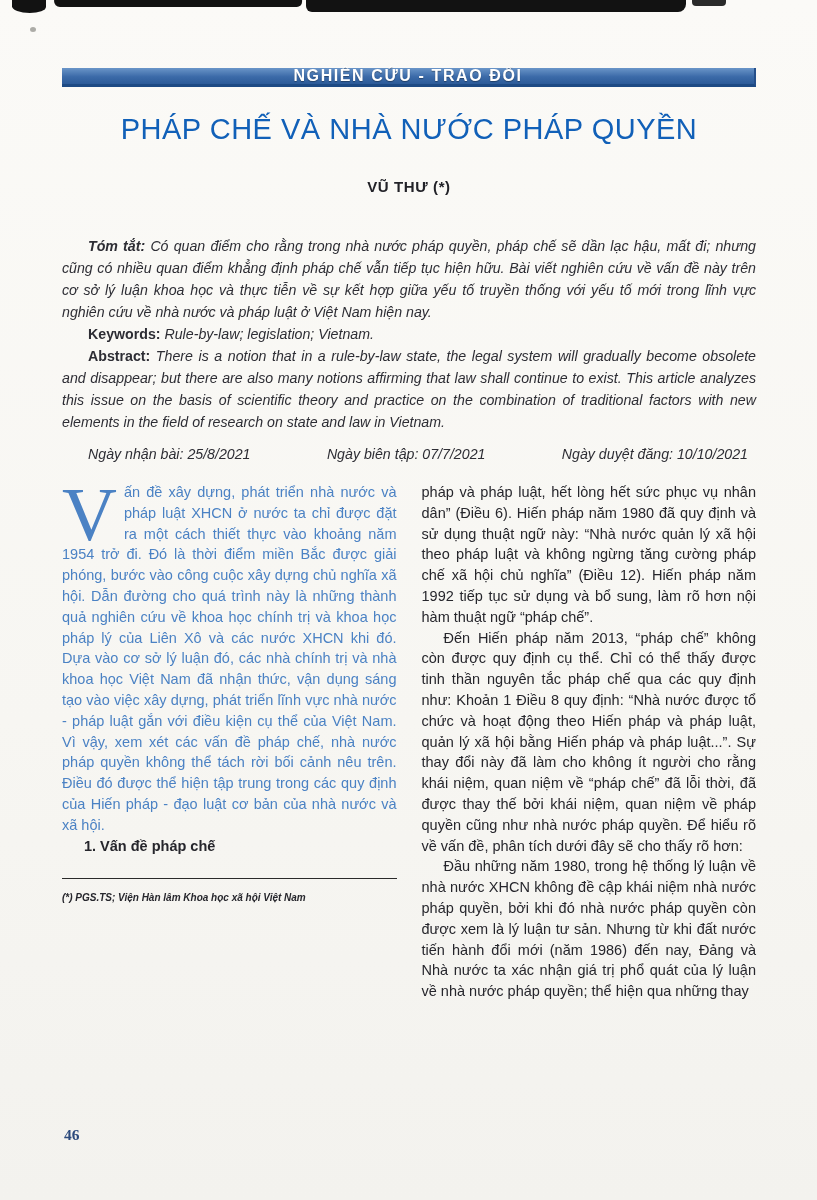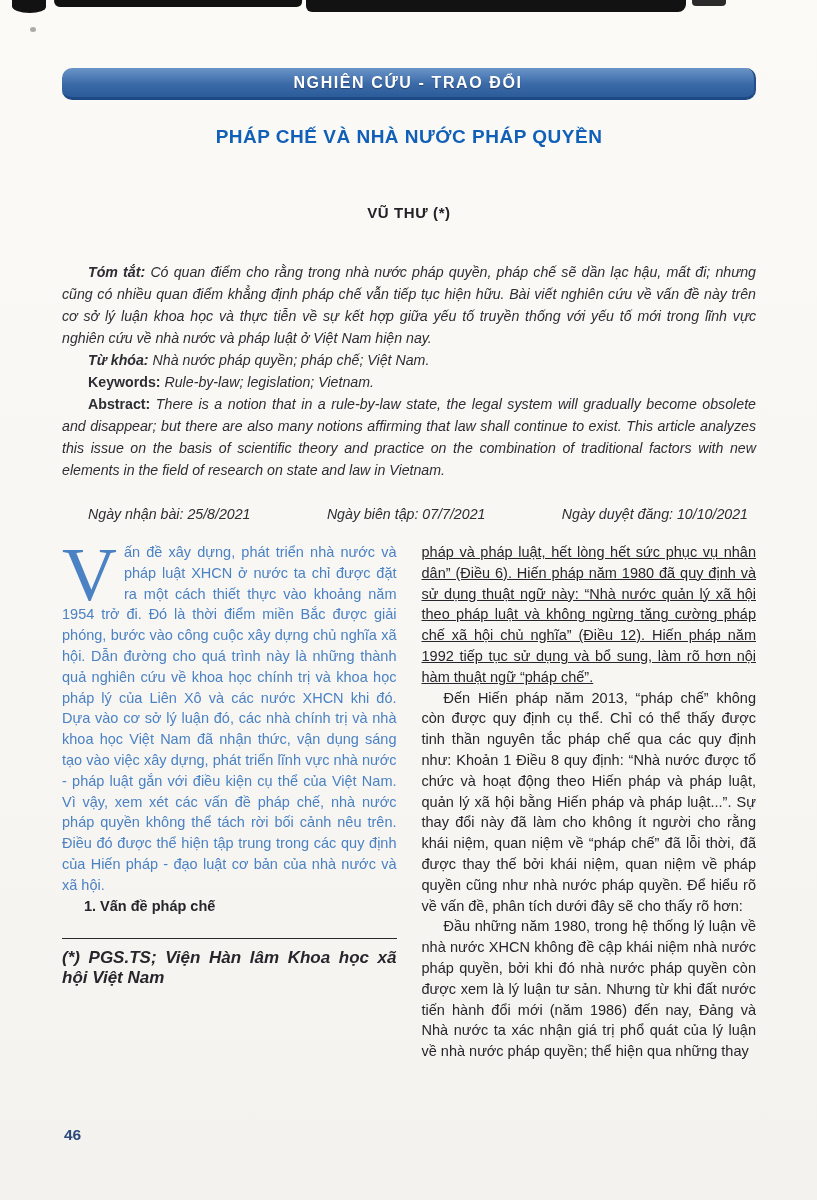--- a/index.html
+++ b/index.html
@@ -19,96 +19,95 @@
   .artifact { position:absolute; background:#121212; }
   .art-blob   { left:12px;  top:0; width:34px;  height:13px; border-radius:0 0 55% 60%; }
   .art-strip1 { left:54px;  top:0; width:248px; height:7px;  border-radius:0 0 5px 6px; transform:skewX(-2deg); }
   .art-strip2 { left:306px; top:0; width:380px; height:12px; border-radius:0 0 8px 6px; }
   .art-strip3 { left:692px; top:0; width:34px;  height:6px;  border-radius:0 0 4px 4px; background:#2a2a2a; }
   .art-speck  { left:30px;  top:27px; width:6px; height:5px; border-radius:50%; background:#8a8a85; opacity:.7; }
 
   .content { position:absolute; left:62px; top:68px; width:694px; }
 
   .banner {
-    height:32px;
+    height:19px;
     background:linear-gradient(180deg,#6a95c8 0%,#3b6aa8 55%,#2c5b99 100%);
     border-bottom:3px solid #1d4a84;
     border-right:2px solid #254f8a;
     display:flex; align-items:center; justify-content:center;
     color:#ffffff; font-weight:bold; font-size:16px; letter-spacing:1.6px;
     text-shadow:0 1px 1px rgba(0,0,0,.35);
-    border-radius:10px;
   }
 
   .title {
     margin-top:26px;
     text-align:center;
     color:#1160b8;
-    font-size:19px; font-weight:bold; letter-spacing:.5px;
+    font-size:29px; font-weight:normal; letter-spacing:.5px;
   }
 
   .author {
-    margin-top:56px;
+    margin-top:32px;
     text-align:center;
     font-size:15px; font-weight:bold; color:#222228; letter-spacing:.6px;
   }
 
   .abstract {
     margin-top:40px;
     font-style:italic;
     font-size:14.2px; line-height:22px;
     text-align:justify;
     color:#2d2d34;
   }
   .abstract p { text-indent:26px; }
   .lbl { font-weight:bold; }
   .lbl-up { font-weight:bold; font-style:normal; }
 
   .dates {
-    margin-top:25px;
+    margin-top:13px;
     display:flex; justify-content:space-between;
     font-style:italic; font-size:14.2px; color:#2d2d34;
     padding:0 8px 0 26px;
   }
 
   .columns { display:flex; gap:25px; margin-top:20px; }
   .col {
     width:334.5px;
     font-size:14.5px; line-height:20.8px;
     text-align:justify; color:#26262c;
   }
   .col p { text-indent:22px; }
-  .no-indent { text-indent:0 !important;text-decoration:underline; }
+  .no-indent { text-indent:0 !important; }
 
   .intro-para { color:#4b82c4; text-indent:0 !important; }
   .drop-cap {
     float:left;
     font-family:"Liberation Serif", serif;
     font-size:76px; line-height:60px;
     padding:2px 7px 0 0;
     color:#4b82c4;
   }
   .section-heading { font-weight:bold; text-indent:14px; }
 
   .footnote {
     margin-top:22px;
     border-top:1.5px solid #2a2a2a;
     padding-top:9px;
     font-weight:bold; font-style:italic;
-    font-size:17px; line-height:19.5px;
+    font-size:10px; line-height:19.5px;
     text-indent:0 !important;
   }
 
   .footer {
     position:absolute; left:62px; top:1126px; width:694px;
     height:24px;
   }
   .page-num {
     position:absolute; left:2px; top:0;
-    font-weight:bold; font-size:15.5px; color:#2c4a7c;
+    font-weight:bold; font-size:15.5px; color:#2c4a7c;font-family:Liberation Serif, serif;
   }
   .journal-line {
     text-align:center;
     font-weight:bold; font-size:16.5px; color:#1160b8; letter-spacing:.4px;
   }
 </style>
 </head>
 <body>
 
 <div class="page">
@@ -126,24 +125,20 @@
     </div>
 
     <h1 class="title">PHÁP CHẾ VÀ NHÀ NƯỚC PHÁP QUYỀN</h1>
 
     <div class="author">VŨ THƯ (*)</div>
 
     <div class="abstract">
       <p>
         <span class="lbl">Tóm tắt:</span>
         <span>Có quan điểm cho rằng trong nhà nước pháp quyền, pháp chế sẽ dần lạc hậu, mất đi; nhưng cũng có nhiều quan điểm khẳng định pháp chế vẫn tiếp tục hiện hữu. Bài viết nghiên cứu về vấn đề này trên cơ sở lý luận khoa học và thực tiễn về sự kết hợp giữa yếu tố truyền thống với yếu tố mới trong lĩnh vực nghiên cứu về nhà nước và pháp luật ở Việt Nam hiện nay.</span>
-      </p>
-      <p>
-        <span class="lbl">Từ khóa:</span>
-        <span>Nhà nước pháp quyền; pháp chế; Việt Nam.</span>
       </p>
       <p>
         <span class="lbl-up">Keywords:</span>
         <span>Rule-by-law; legislation; Vietnam.</span>
       </p>
       <p>
         <span class="lbl-up">Abstract:</span>
         <span>There is a notion that in a rule-by-law state, the legal system will gradually become obsolete and disappear; but there are also many notions affirming that law shall continue to exist. This article analyzes this issue on the basis of scientific theory and practice on the combination of traditional factors with new elements in the field of research on state and law in Vietnam.</span>
       </p>
     </div>

